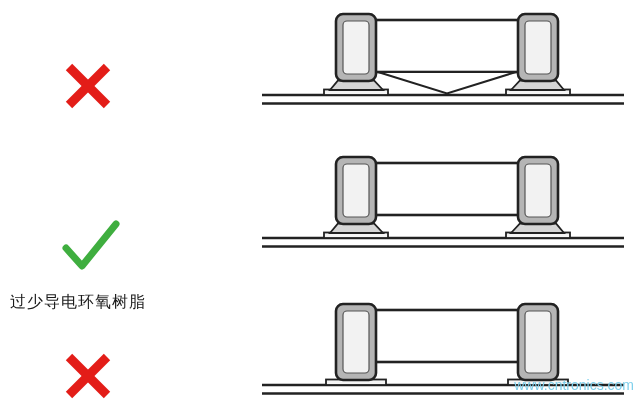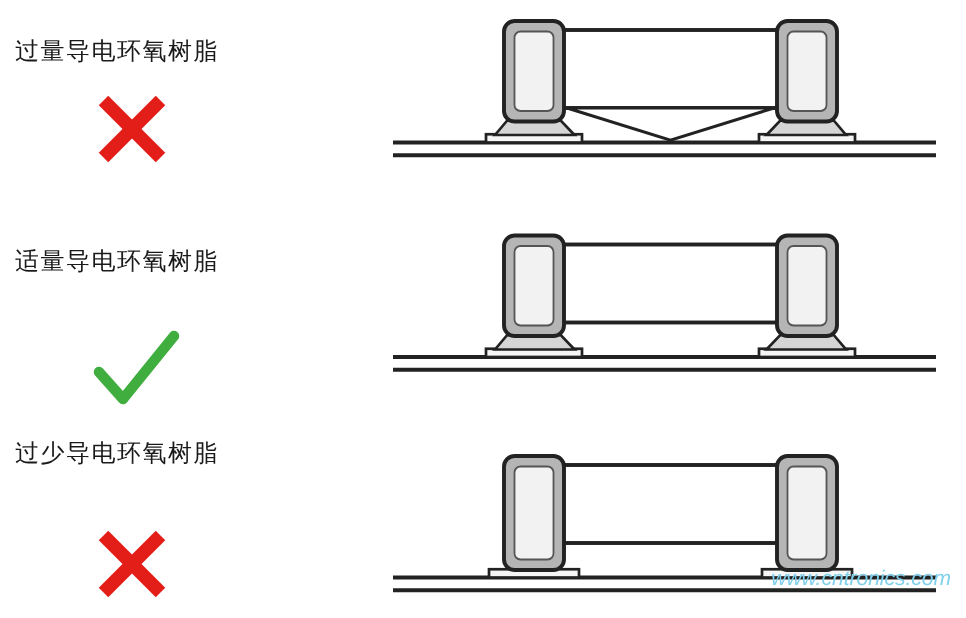--- a/index.html
+++ b/index.html
@@ -32,29 +32,27 @@
   .diagram {
     position: absolute;
     left: 238px;
   }
   .watermark {
     position: absolute;
     right: 10px;
     top: 377px;
     font-size: 14px;
     color: #7fd0ec;
-    font-style: italic;
   }
 </style>
 </head>
 <body>
 
 <div class="stage">
 
-  <div class="row-label" style="top:24px">过量导电环氧树脂</div>
 
   <svg class="mark" style="left:62px;top:60px" width="52" height="52" viewBox="0 0 52 52">
     <line x1="7" y1="7" x2="45" y2="45" stroke-width="9" stroke="#e31d18"></line>
     <line x1="45" y1="7" x2="7" y2="45" stroke-width="9" stroke="#e31d18"></line>
   </svg>
 
   <svg class="diagram" style="top:10px" width="398" height="100" viewBox="0 0 398 100">
 
     <line x1="24" y1="85" x2="386" y2="85" stroke="#222222" stroke-width="2.6"></line>
     <line x1="24" y1="93.5" x2="386" y2="93.5" stroke="#222222" stroke-width="2.6"></line>
@@ -68,21 +66,20 @@
     <rect x="108" y="10" width="202" height="52" fill="#ffffff" stroke="#222222" stroke-width="2.6"></rect>
 
     <path d="M 140,62 L 209,83.5 L 278,62 Z" fill="#ffffff" stroke="#222222" stroke-width="2"></path>
 
     <rect x="98" y="4" width="40" height="67" rx="7" fill="#b5b5b5" stroke="#222222" stroke-width="2.6"></rect>
     <rect x="105" y="11" width="26" height="53" rx="4" fill="#f2f2f2" stroke="#555555" stroke-width="1.2"></rect>
     <rect x="280" y="4" width="40" height="67" rx="7" fill="#b5b5b5" stroke="#222222" stroke-width="2.6"></rect>
     <rect x="287" y="11" width="26" height="53" rx="4" fill="#f2f2f2" stroke="#555555" stroke-width="1.2"></rect>
   </svg>
 
-  <div class="row-label" style="top:164px">适量导电环氧树脂</div>
 
   <svg class="mark" style="left:58px;top:218px" width="66" height="56" viewBox="0 0 66 56">
     <path d="M 8,30 L 24,48 L 58,6" fill="none" stroke-width="7" stroke-linecap="round" stroke-linejoin="round" stroke="#3fae3f"></path>
   </svg>
 
   <svg class="diagram" style="top:153px" width="398" height="100" viewBox="0 0 398 100">
     <line x1="24" y1="85" x2="386" y2="85" stroke="#222222" stroke-width="2.6"></line>
     <line x1="24" y1="93.5" x2="386" y2="93.5" stroke="#222222" stroke-width="2.6"></line>
     <rect x="86" y="79.5" width="64" height="5.5" fill="#f5f5f5" stroke="#222222" stroke-width="1.8"></rect>
     <rect x="268" y="79.5" width="64" height="5.5" fill="#f5f5f5" stroke="#222222" stroke-width="1.8"></rect>

